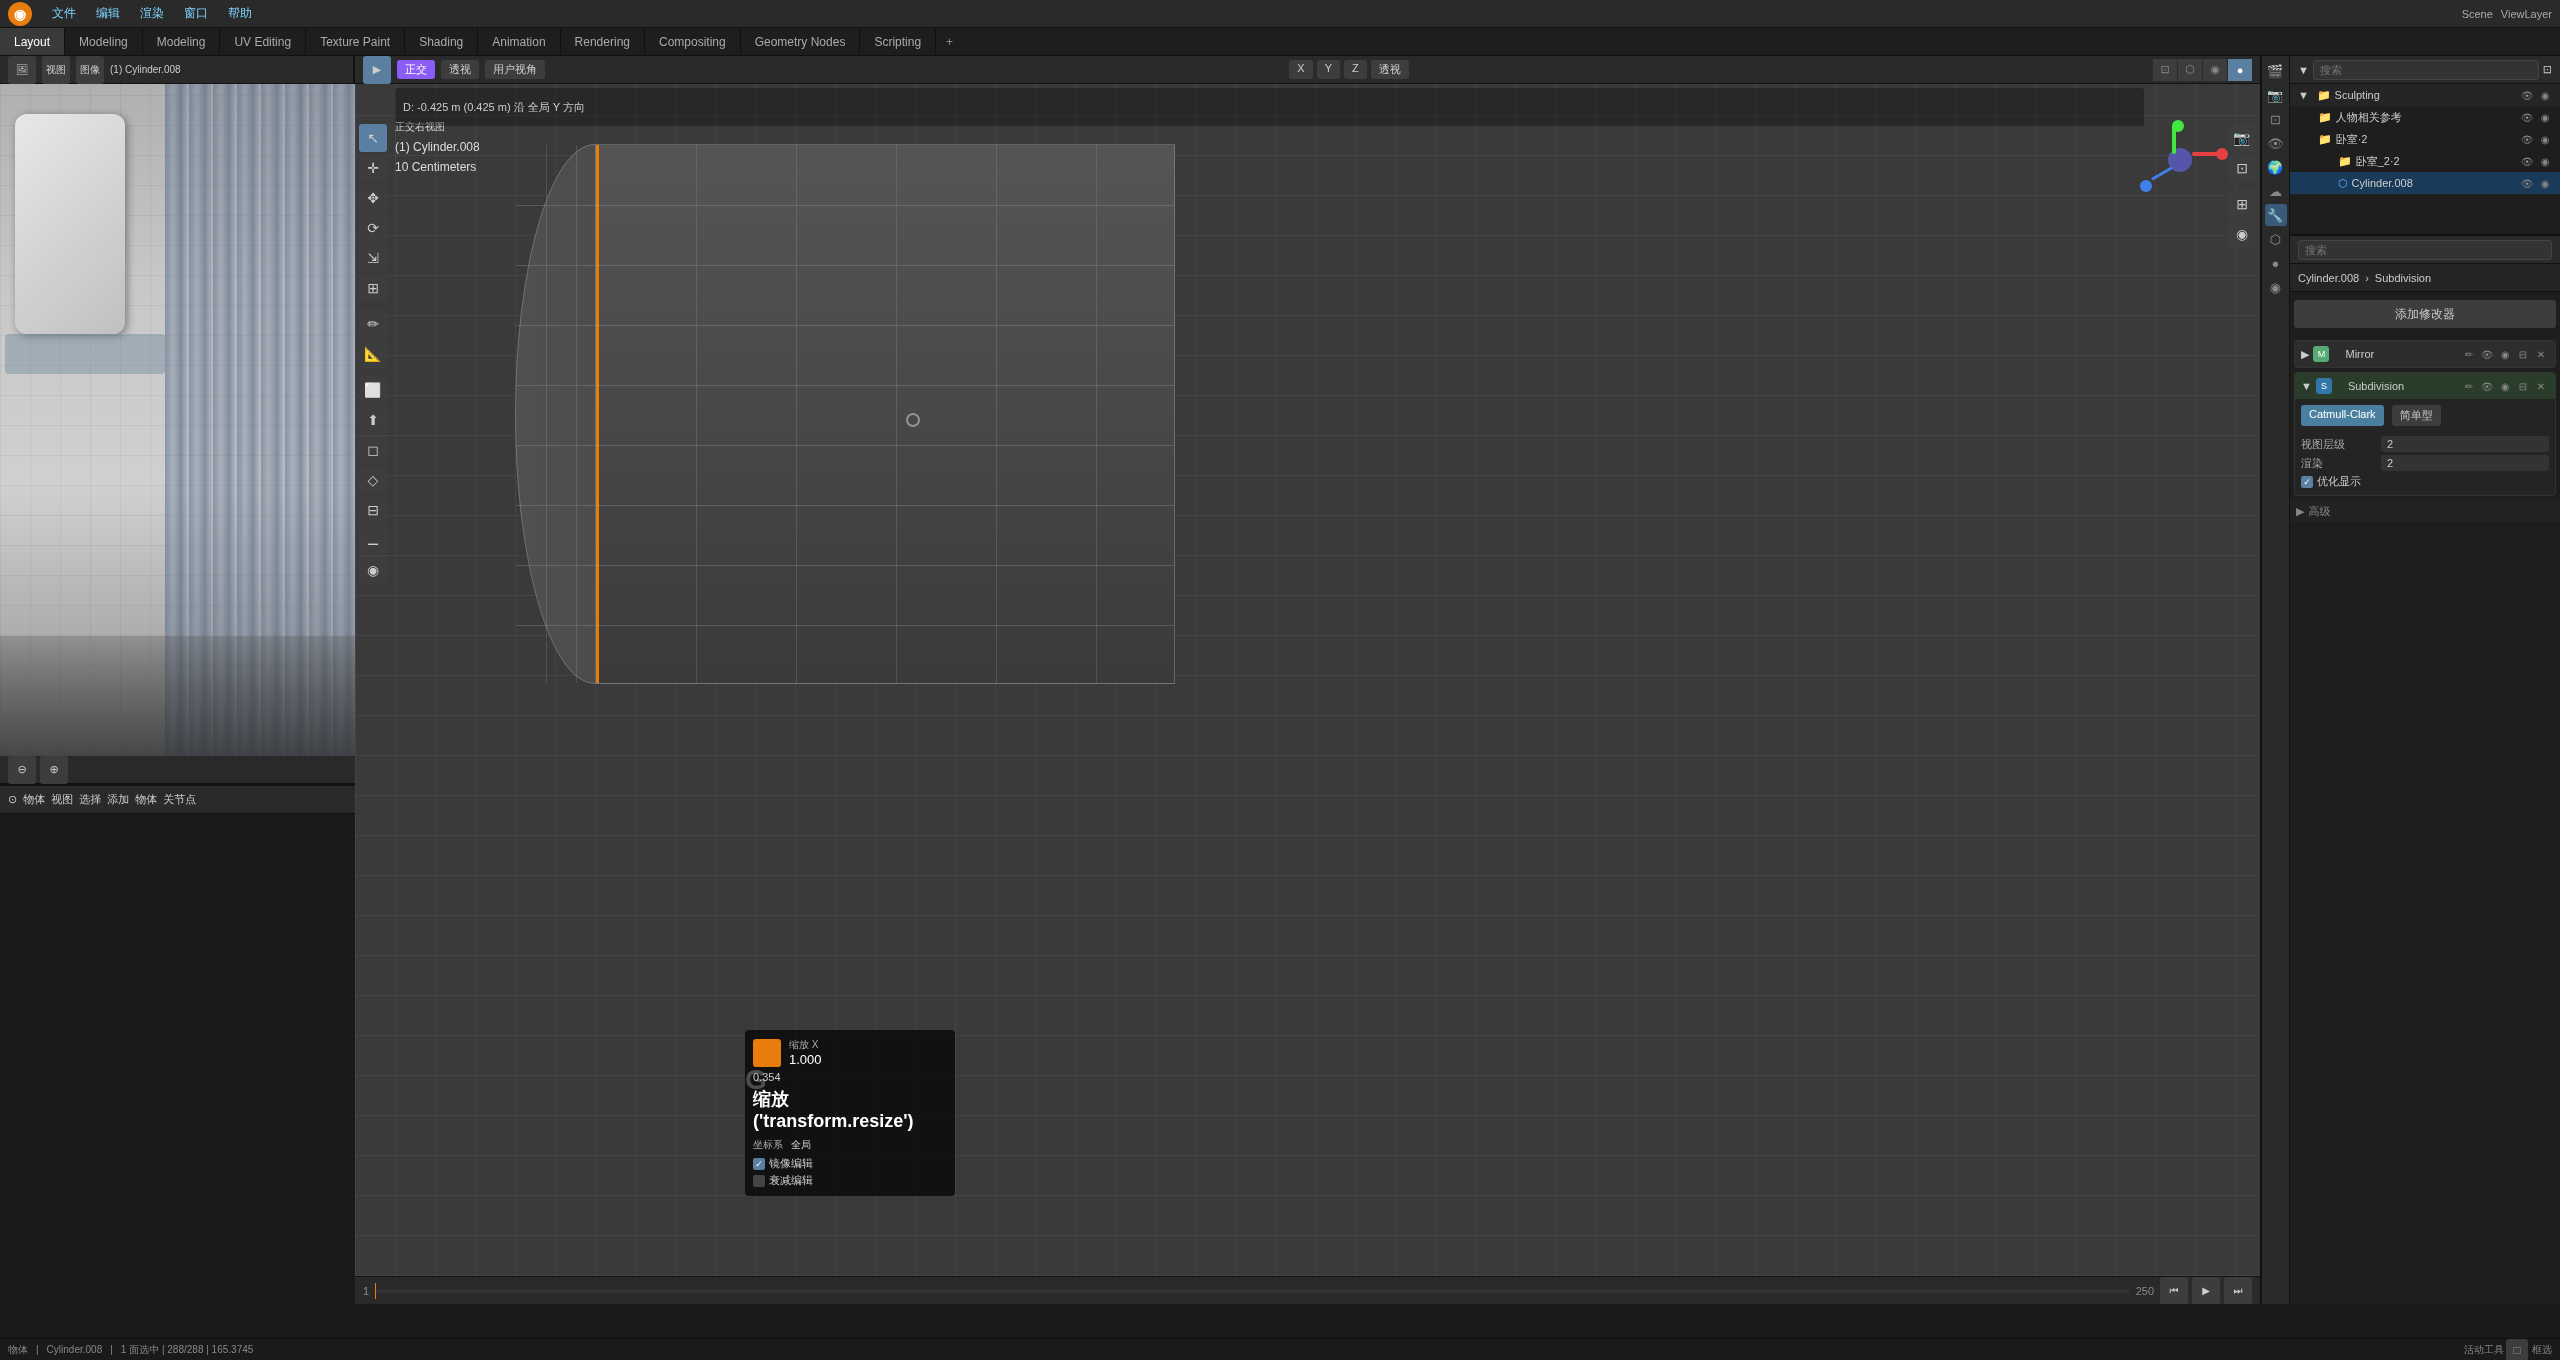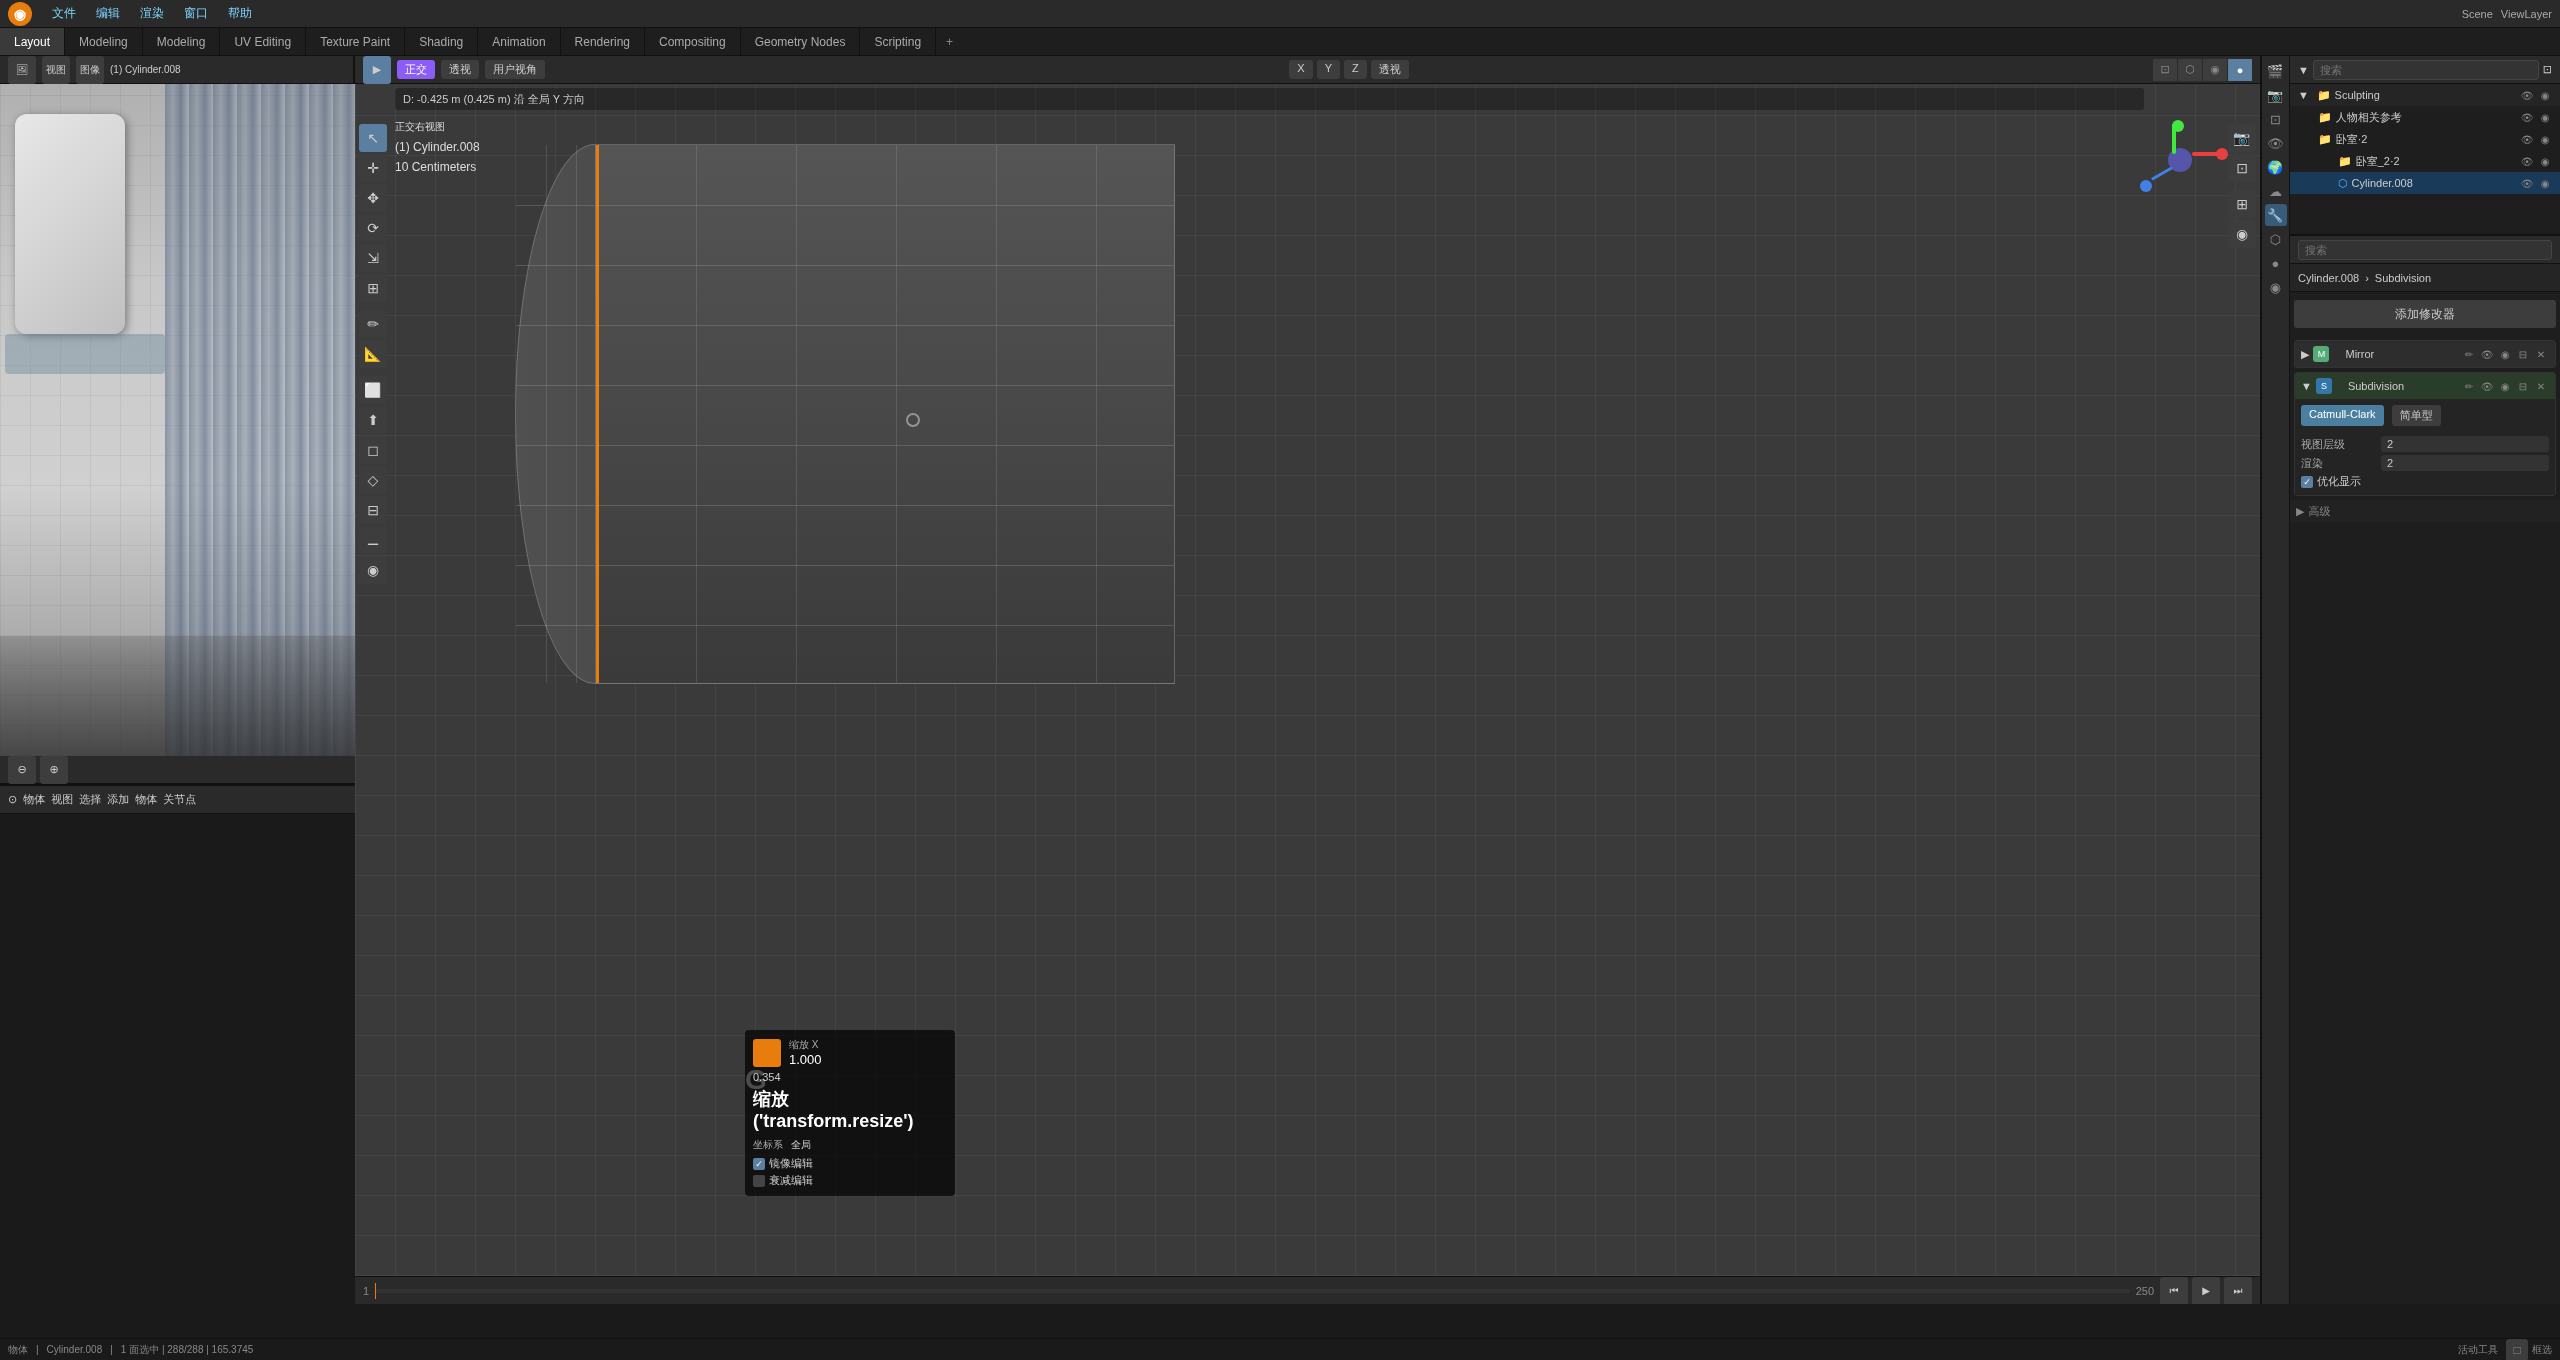--- a/index.html
+++ b/index.html
@@ -866,21 +866,21 @@
       </div>
 
       <div id="right-toolbar">
         <div class="tool-btn">📷</div>
         <div class="tool-btn">⊡</div>
         <div style="height:4px;"></div>
         <div class="tool-btn">⊞</div>
         <div class="tool-btn">◉</div>
       </div>
 
-      <div style="position:absolute; top:4px; left:40px; right:116px; height:22px; background:rgba(0,0,0,0.3); display:flex; align-items:center; padding:0 8px; font-size:11px; color:#ccc; border-radius:3px;">
+      <div style="position:absolute; top:4px; left:40px; right:116px; height:38px; background:rgba(0,0,0,0.3); display:flex; align-items:center; padding:0 8px; font-size:11px; color:#ccc; border-radius:3px;">
         <span>D: -0.425 m (0.425 m) 沿 全局 Y 方向</span>
       </div>
 
       <div id="transform-g">G</div>
 
       <div id="transform-overlay">
         <div class="transform-row">
           <div class="transform-icon"></div>
           <div style="display:flex; flex-direction:column;">
             <div style="font-size:10px; color:#aaa;">缩放 X</div>
@@ -1066,20 +1066,20 @@
     </div>
   </div>
 </div>
 
 <div id="status-bar">
   <span>物体</span>
   <span>|</span>
   <span>Cylinder.008</span>
   <span>|</span>
   <span>1 面选中 | 288/288 | 165.3745</span>
-  <div style="margin-left:auto; display:flex; gap:8px; align-items:center;">
+  <div style="margin-left:auto; display:flex; gap:2px; align-items:center;">
     <span>活动工具</span>
     <div style="display:flex; align-items:center; gap:4px;">
       <div style="width:22px; height:22px; background:#3d3d3d; border-radius:3px; display:flex; align-items:center; justify-content:center; font-size:12px;">□</div>
       <span>框选</span>
     </div>
   </div>
 </div>
 
 </body></html>

